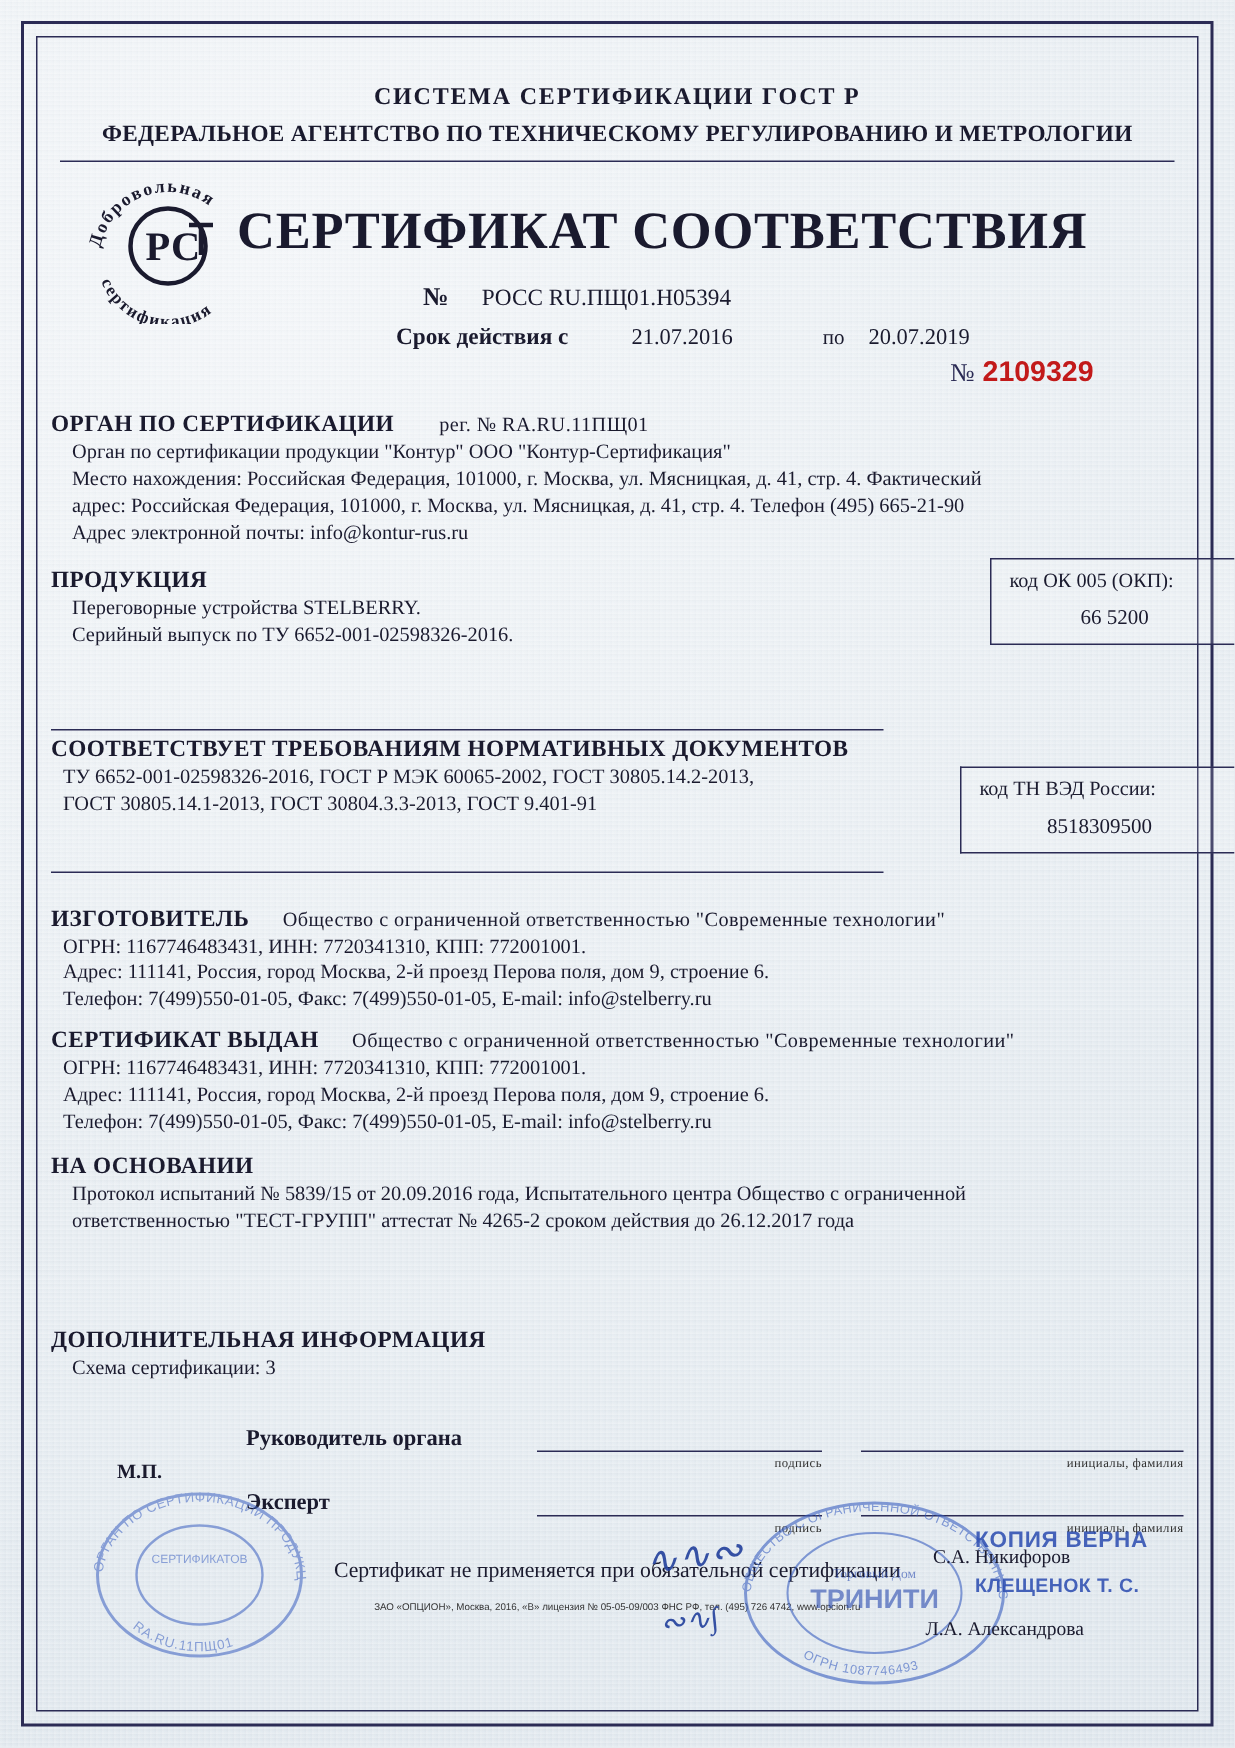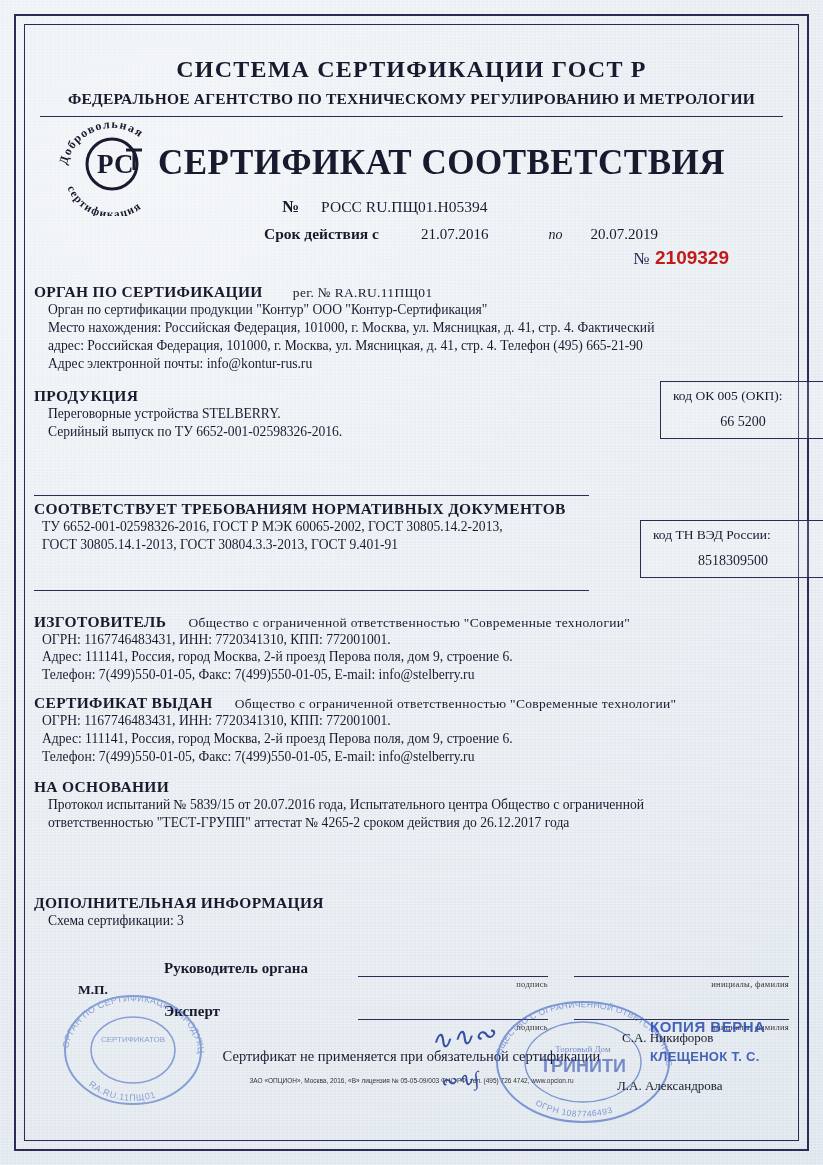--- a/index.html
+++ b/index.html
@@ -31,21 +31,21 @@
     position:absolute;left:24px;top:24px;right:24px;bottom:24px;
     border:1px solid #2b2b55;
   }
   .content{
     position:absolute;left:34px;top:34px;right:34px;bottom:34px;
   }
 
   
   .hdr1{
     text-align:center;font-weight:bold;letter-spacing:1.2px;
-    font-size:24px;margin-top:22px;
+    font-size:16px;margin-top:22px;
   }
   .hdr2{
     text-align:center;font-weight:bold;letter-spacing:0.2px;
     font-size:15.5px;margin-top:7px;
   }
   .rule{
     border-bottom:1.5px solid #2b2b55;margin:8px 6px 0 6px;
   }
 
   .title{
@@ -59,22 +59,22 @@
   }
   .numrow .lbl{font-weight:bold;font-size:17px;margin-right:22px;}
   .numrow .val{font-size:15.5px;}
 
   .validrow{
     margin-top:8px;display:flex;align-items:baseline;
     padding-left:230px;font-size:15px;
   }
   .validrow .l1{font-weight:bold;font-size:15.5px;}
   .validrow .d1{margin-left:42px;text-align:right;}
-  .validrow .l2{margin-left:60px;font-size:14px;font-style:italic;}
-  .validrow .d2{margin-left:28px;}
+  .validrow .l2{margin-left:60px;font-size:14px;}
+  .validrow .d2{margin-left:16px;}
 
   .blanknum{
     text-align:right;margin-top:4px;padding-right:60px;
     font-size:19px;color:#c21a1a;font-weight:bold;
     font-family:"Liberation Sans", sans-serif;
   }
   .blanknum .sym{color:#2b2b55;font-family:"Liberation Serif",serif;font-weight:normal;font-size:17px;}
 
   .sec{
     margin-top:14px;
@@ -226,21 +226,21 @@
         <span>СЕРТИФИКАТ ВЫДАН</span>
         <span class="inline-org">Общество с ограниченной ответственностью "Современные технологии"</span>
       </div>
       <div class="line tight">ОГРН: 1167746483431,  ИНН: 7720341310, КПП: 772001001.</div>
       <div class="line tight">Адрес: 111141, Россия, город Москва, 2-й проезд Перова поля, дом 9, строение 6.</div>
       <div class="line tight">Телефон: 7(499)550-01-05, Факс: 7(499)550-01-05, E-mail: info@stelberry.ru</div>
     </div>
 
     <div class="sec" style="margin-top:12px;">
       <div class="sec-h">НА ОСНОВАНИИ</div>
-      <div class="line">Протокол испытаний № 5839/15 от 20.07.2016 года, Испытательного центра Общество с ограниченной</div>
+      <div class="line">Протокол испытаний № 5839/15 от 20.09.2016 года, Испытательного центра Общество с ограниченной</div>
       <div class="line">ответственностью "ТЕСТ-ГРУПП" аттестат № 4265-2 сроком действия до 26.12.2017 года</div>
     </div>
 
     <div class="sec" style="margin-top:62px;">
       <div class="sec-h">ДОПОЛНИТЕЛЬНАЯ ИНФОРМАЦИЯ</div>
       <div class="line">Схема сертификации: 3</div>
     </div>
 
     <div class="sig">
       <div class="mp">М.П.</div>

